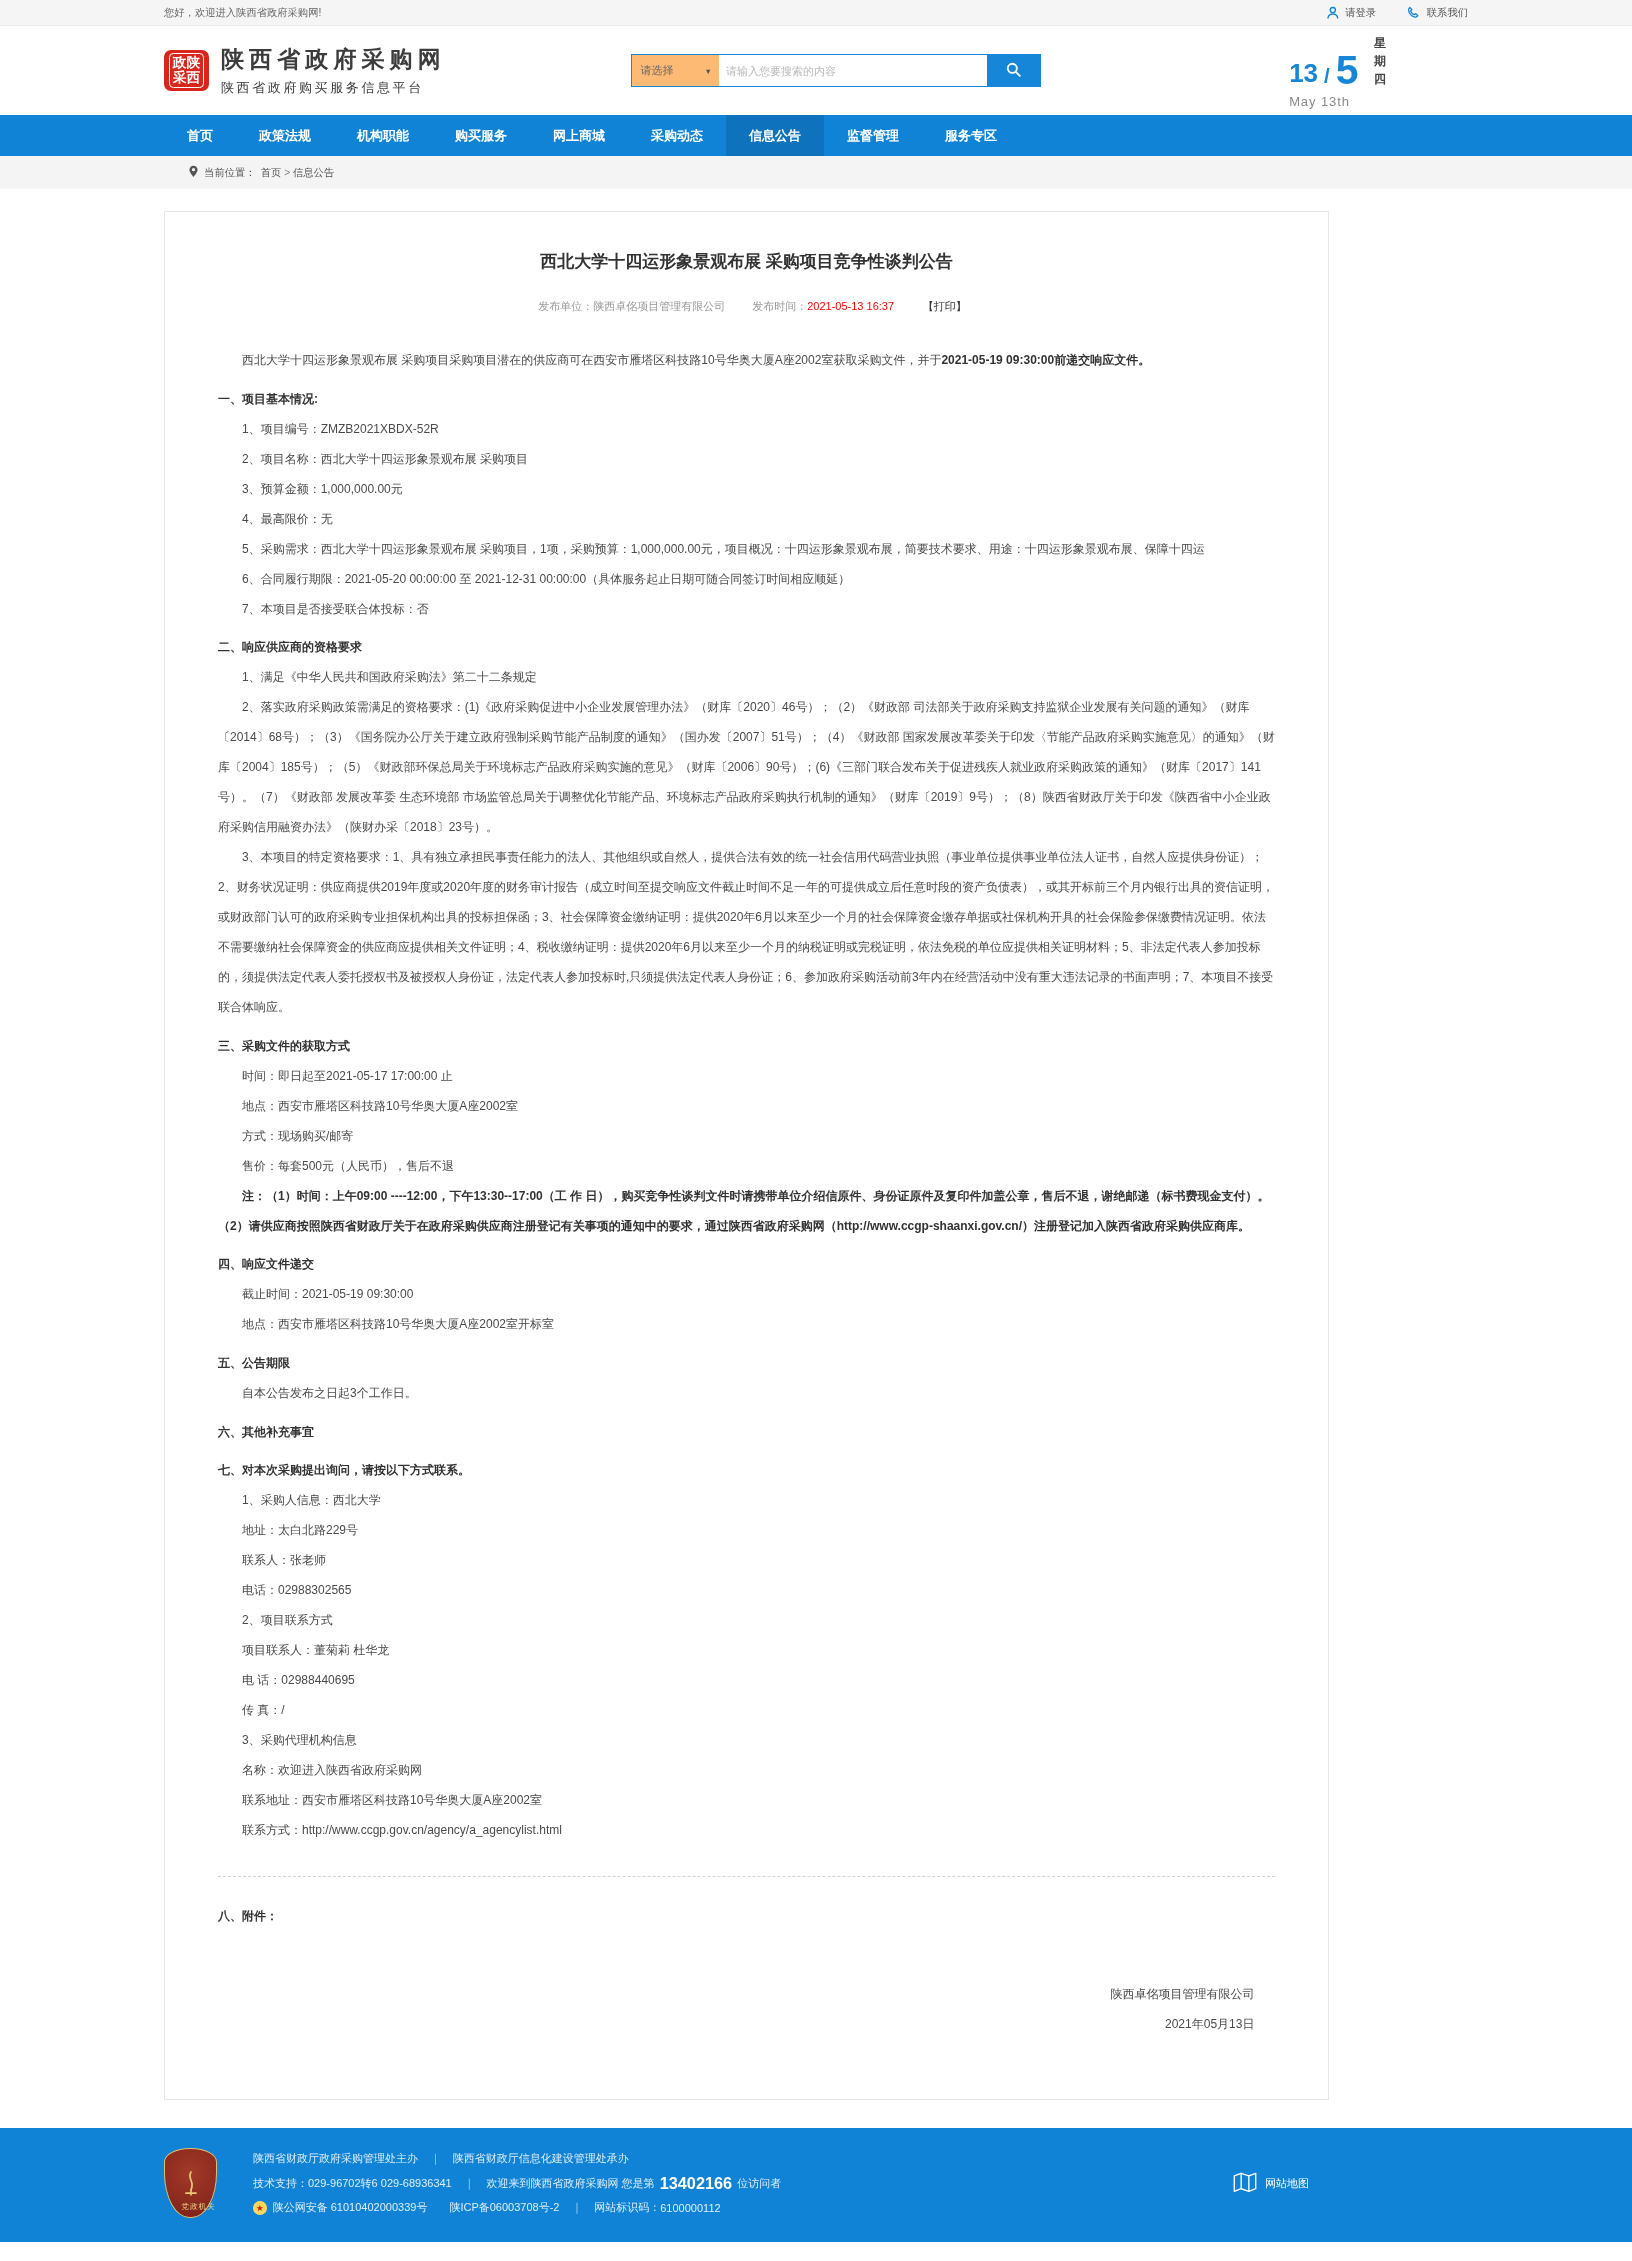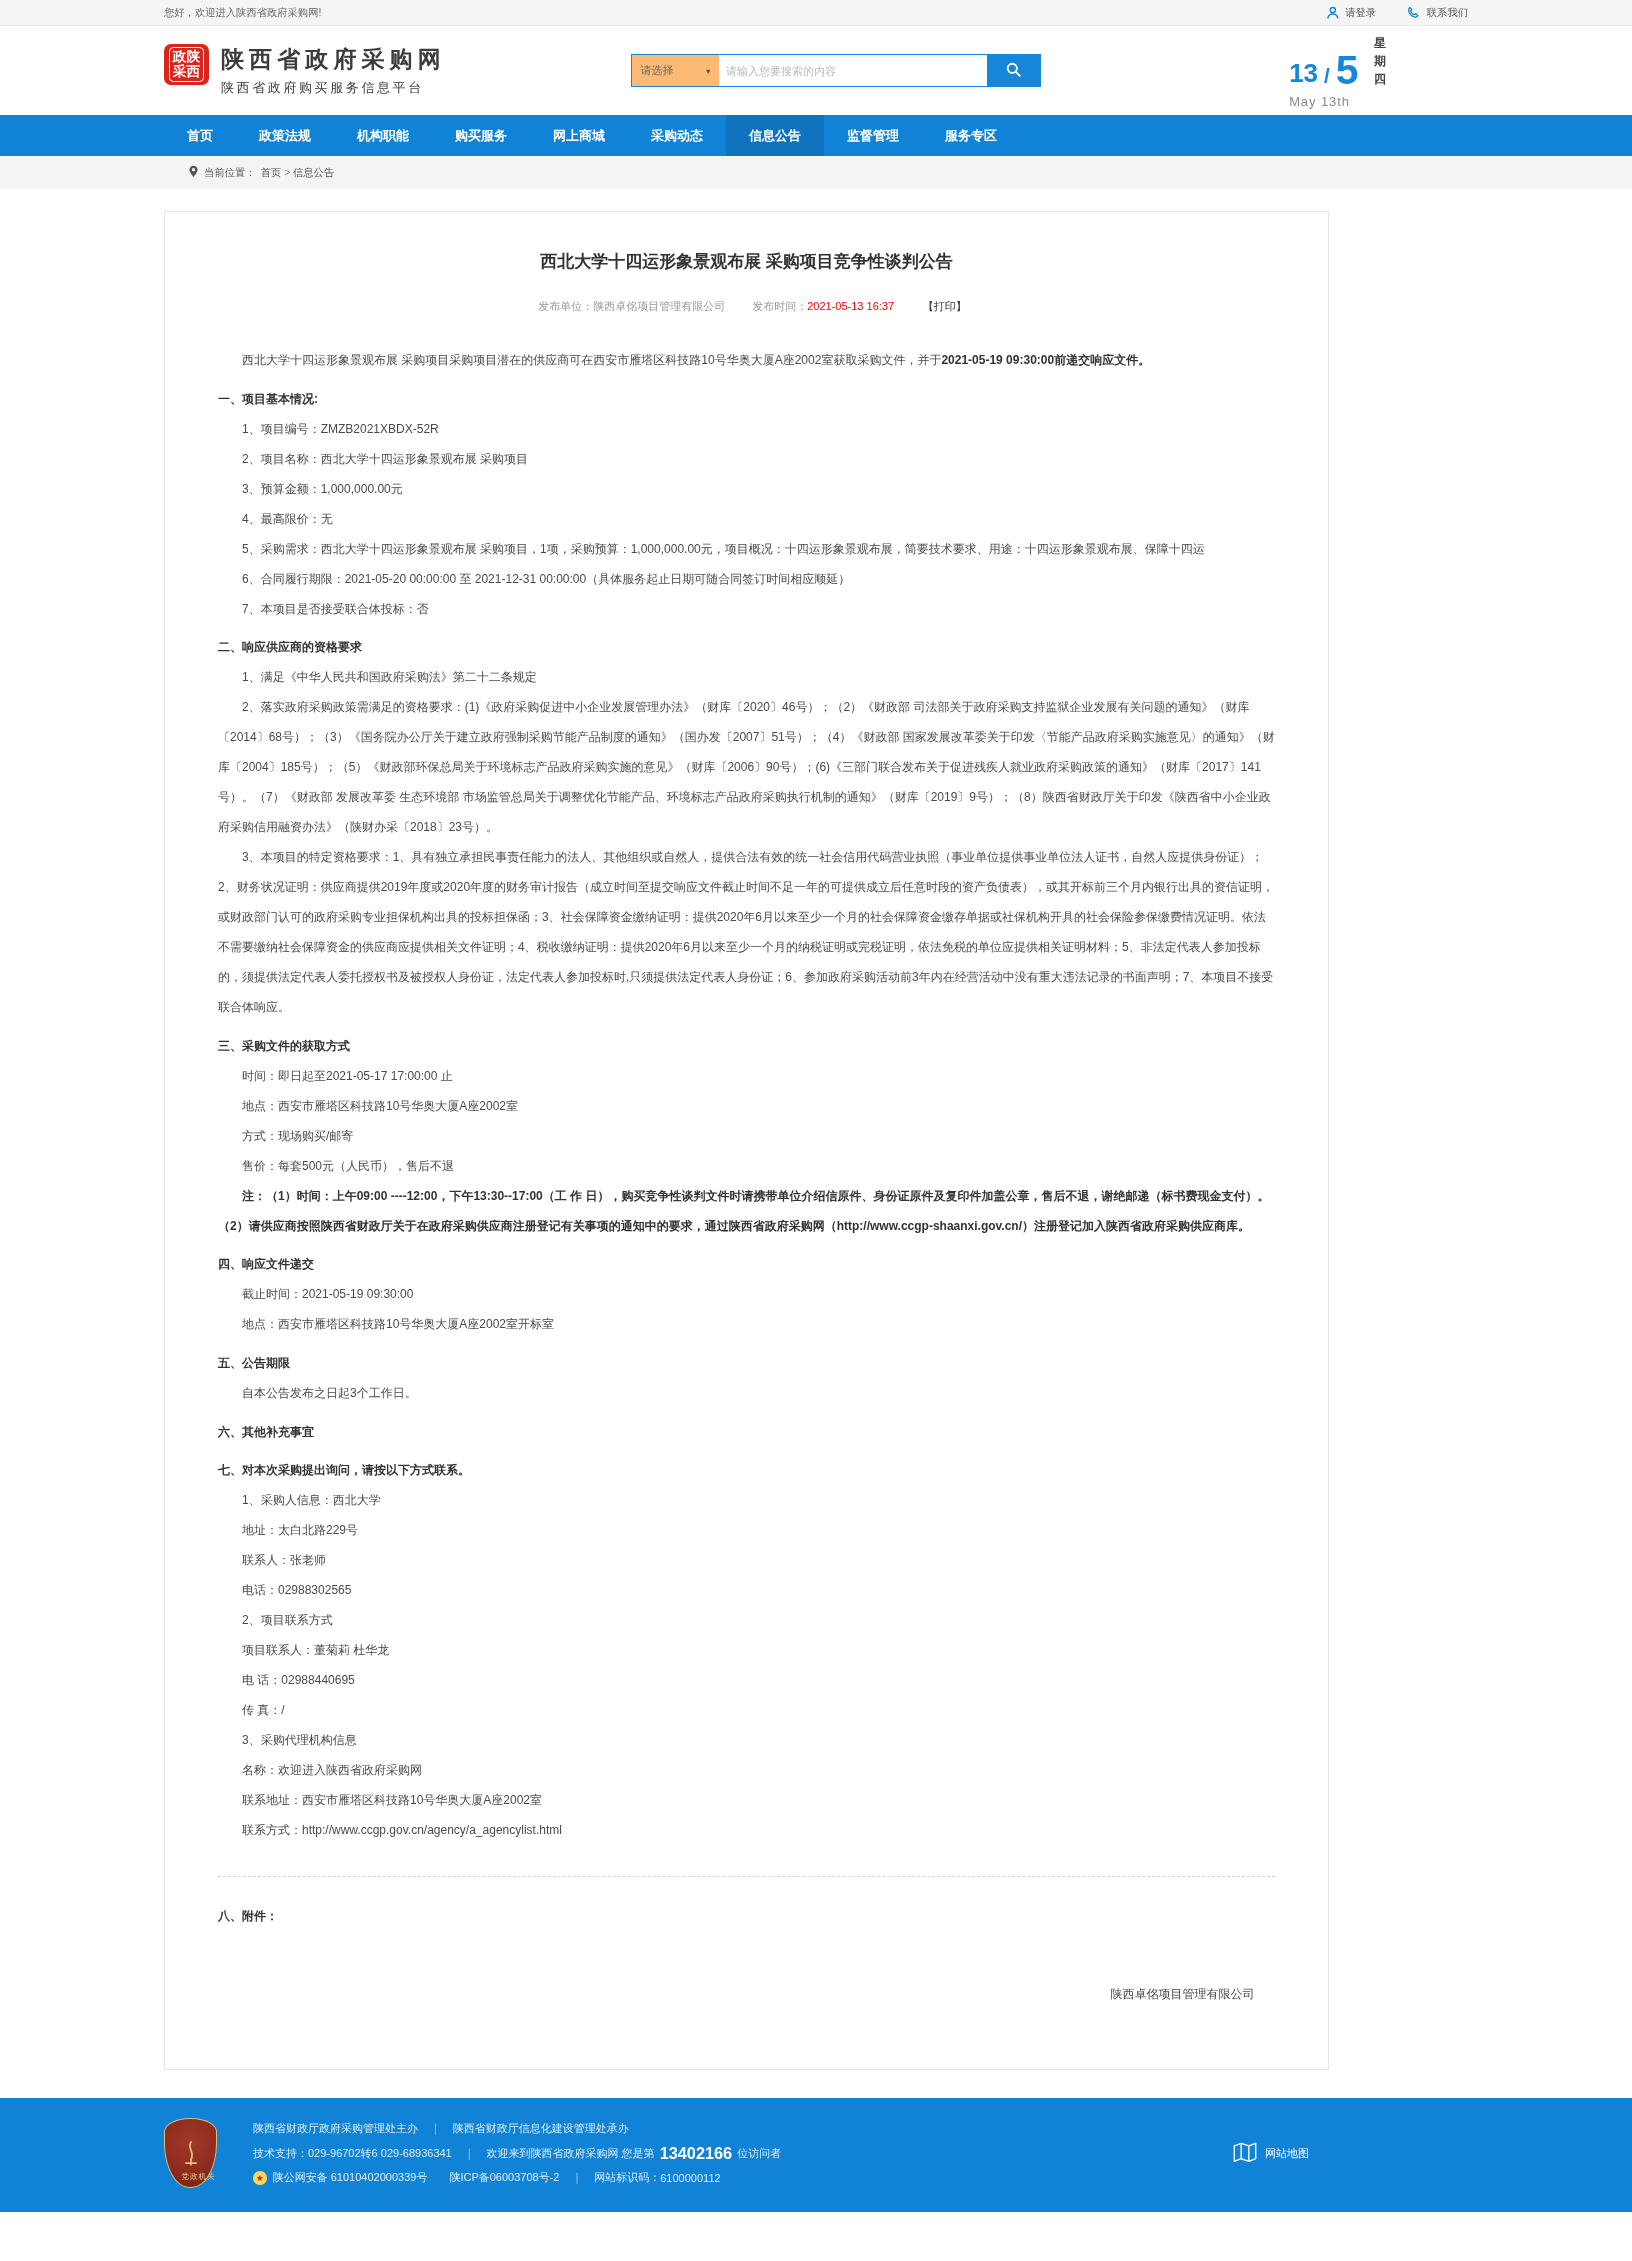--- a/index.html
+++ b/index.html
@@ -13,21 +13,21 @@
 
   
   .topbar { background:#f5f5f5; border-bottom:0.9px solid #ececec; height:26px; font-size:10.3px; color:#666; }
   .topbar .container { display:flex; align-items:center; height:26px; }
   .topbar-right { margin-left:auto; display:flex; align-items:center; gap:31px; }
   .top-link { display:flex; align-items:center; gap:6px; cursor:pointer; color:#555; }
   .top-link svg { display:block; }
 
   
   .header .container { display:flex; align-items:center; height:89px; }
-  .brand { display:flex; align-items:flex-start; gap:12px; width:386px; }
+  .brand { display:flex; align-items:center; gap:12px; width:386px; }
   .logo-box { width:45px; height:41px; background:#d8261d; border-radius:6.9px;
     display:flex; align-items:center; justify-content:center; flex-shrink:0; }
   .logo-inner { border:1.7px solid #fff; border-radius:4.3px; padding:0.9px 2.6px; color:#fff;
     font-weight:700; font-size:13.7px; line-height:1.15; text-align:center; white-space:nowrap; }
   .titles .t1 { font-size:23px; font-weight:700; color:#3c3c3c; letter-spacing:5.1px; }
   .titles .t2 { font-size:13px; color:#3c3c3c; letter-spacing:2.6px; margin-top:4.3px; }
 
   .searchbar { display:flex; align-items:stretch; height:33px; border:1.7px solid #1586d8; width:410px; margin-left:81px; background:#fdba74; }
   .search-select { width:87px; display:flex; align-items:center; justify-content:space-between;
     padding:0 8.6px; color:#666; font-size:11px; cursor:pointer; }
@@ -242,20 +242,21 @@
           <div class="blk p">项目联系人：董菊莉 杜华龙</div>
           <div class="blk p">电 话：02988440695</div>
           <div class="blk p">传 真：/</div>
           <div class="blk p">3、采购代理机构信息</div>
           <div class="blk p">名称：欢迎进入陕西省政府采购网</div>
           <div class="blk p">联系地址：西安市雁塔区科技路10号华奥大厦A座2002室</div>
           <div class="blk p">联系方式：http://www.ccgp.gov.cn/agency/a_agencylist.html</div>
           <div class="blk divider"></div>
           <div class="blk h">八、附件：</div>
           <div class="blk right first">陕西卓佲项目管理有限公司</div>
+          <div class="blk right">2021年05月13日</div>
         </div>
     </div>
   </div>
 </div>
 
 <div class="footer">
   <div class="container">
     <div class="badge">
       <svg width="22" height="33" viewBox="0 0 26 38" fill="none" stroke="#e9c878" stroke-width="2" stroke-linecap="round">
         <path d="M13 3 C8 11 18 14 13 24"></path>

